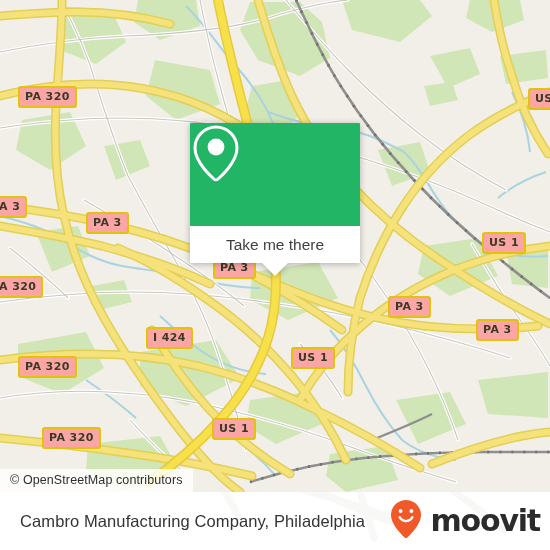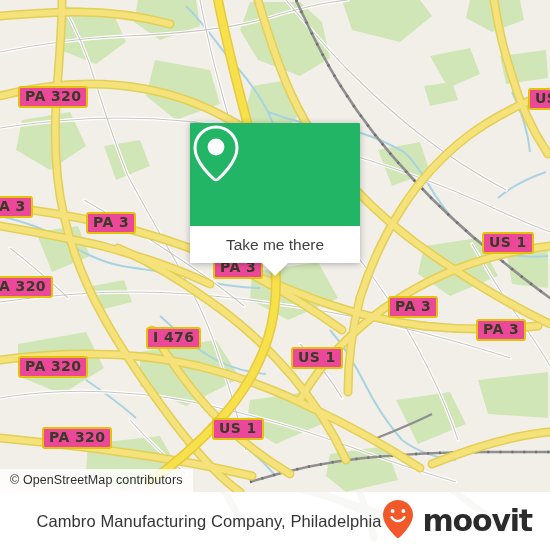--- a/index.html
+++ b/index.html
@@ -15,27 +15,27 @@
   .map{
     position:absolute;left:0;top:0;width:550px;height:492px;
     background:#f2efe9;
     overflow:hidden;
   }
   .map svg{position:absolute;left:0;top:0;}
 
   
   .shield{
     position:absolute;
-    background:#ec4899;
+    background:#fca5a5;
     border:2px solid #e3c20b;
     border-radius:3px;
     color:#3a3a26;
     font-family:"DejaVu Sans", sans-serif;
     font-weight:bold;
-    font-size:14px;
+    font-size:11px;
     line-height:15px;
     height:15px;
     padding:1px 5px 2px 5px;
     white-space:nowrap;
     letter-spacing:.4px;
     box-sizing:content-box;
   }
 
   
   .callout{
@@ -87,22 +87,22 @@
     overflow:hidden;
   }
   .footer-watermark{
     position:absolute;left:0;top:-492px;width:550px;height:550px;
     opacity:.085;
     pointer-events:none;
   }
   .footer-inner{
     position:relative;
     height:58px;
-    display:flex;align-items:center;justify-content:flex-end;
-    padding:0 18px 0 20px;
+    display:flex;align-items:center;justify-content:space-between;
+    padding:0 10px 0 20px;
     box-sizing:border-box;
   }
   .footer-title{
     font-size:16.5px;color:#343434;font-family:"Liberation Sans",sans-serif;
     letter-spacing:.1px;white-space:nowrap;
   }
   .logo{display:flex;align-items:center;gap:10px;}
   .logo-word{
     font-family:"DejaVu Sans",sans-serif;
     font-weight:bold;
@@ -284,21 +284,21 @@
 
     <div class="shield" style="left:18px;top:86px;">PA 320</div>
     <div class="shield" style="left:528px;top:88px;">US</div>
     <div class="shield" style="left:-8px;top:196px;">A 3</div>
     <div class="shield" style="left:86px;top:212px;">PA 3</div>
     <div class="shield" style="left:482px;top:232px;">US 1</div>
     <div class="shield" style="left:-8px;top:276px;">A 320</div>
     <div class="shield" style="left:213px;top:257px;">PA 3</div>
     <div class="shield" style="left:388px;top:296px;">PA 3</div>
     <div class="shield" style="left:476px;top:319px;">PA 3</div>
-    <div class="shield" style="left:146px;top:327px;">I 476</div>
+    <div class="shield" style="left:146px;top:327px;">I 424</div>
     <div class="shield" style="left:18px;top:356px;">PA 320</div>
     <div class="shield" style="left:291px;top:347px;">US 1</div>
     <div class="shield" style="left:212px;top:418px;">US 1</div>
     <div class="shield" style="left:42px;top:427px;">PA 320</div>
 
     <div class="callout">
       <div class="callout-img">
         <span>
           <svg width="52" height="64" viewBox="0 0 52 64" fill="none">
             <path d="M26 4C14.4 4 5 13.4 5 25c0 7.3 4.2 14.6 9.1 20.7 3.9 4.8 7.9 8.6 9.8 10.3a3 3 0 0 0 4.2 0c1.9-1.7 5.9-5.5 9.8-10.3C42.8 39.6 47 32.3 47 25 47 13.4 37.6 4 26 4z" stroke="#ffffff" stroke-width="3"></path>

